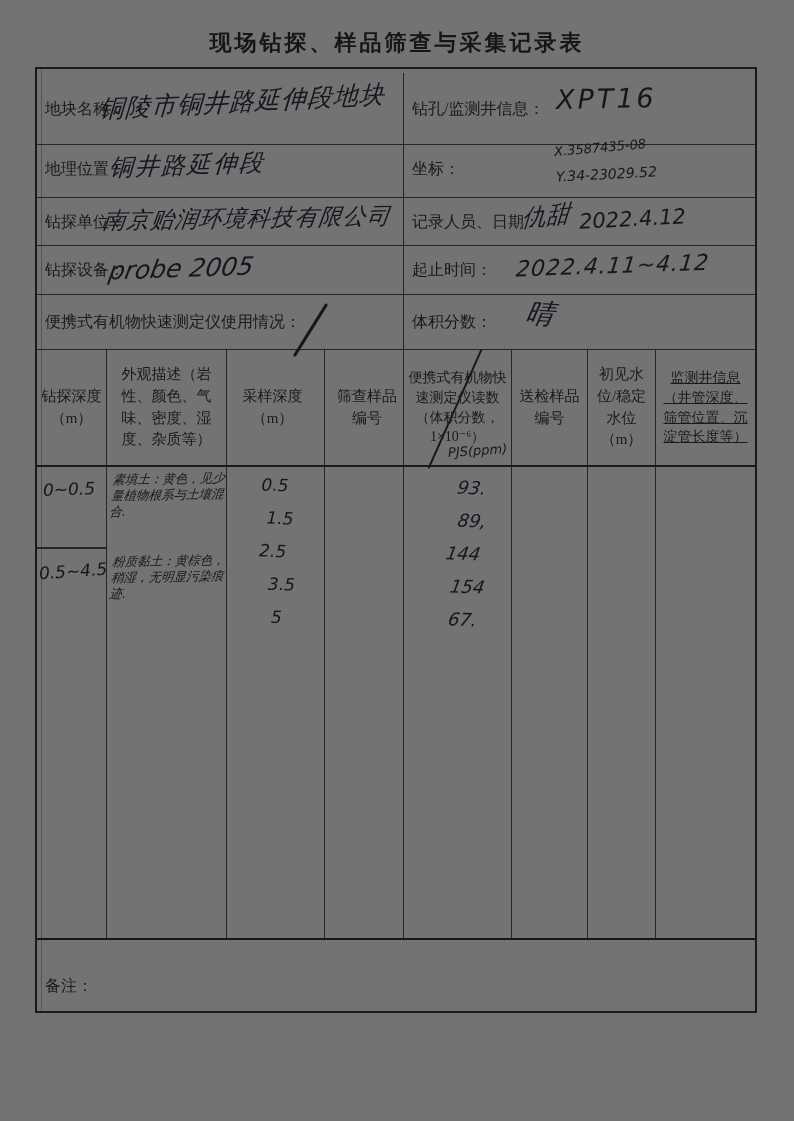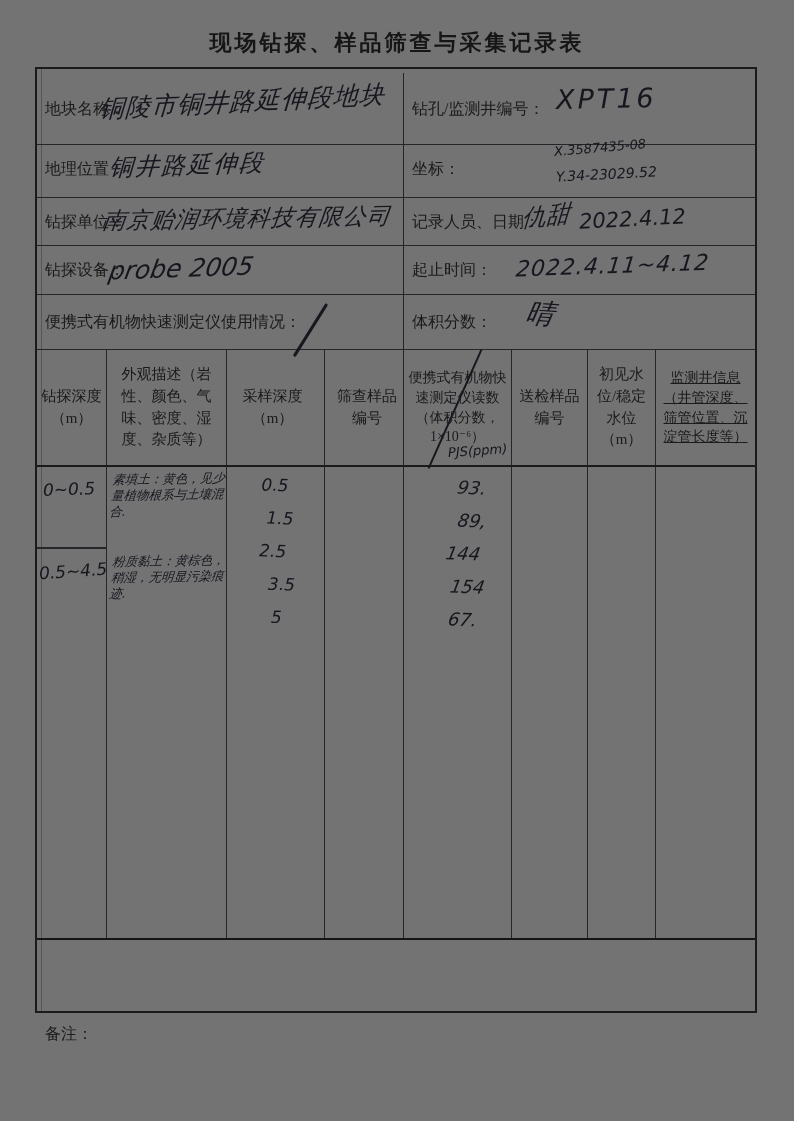--- a/index.html
+++ b/index.html
@@ -67,38 +67,38 @@
   .hw-desc2{left:74px;top:86px;}
   .hw-stack{position:absolute;font-family:"DejaVu Sans",sans-serif;font-style:italic;color:#16161f;}
   .stack-sample{left:222px;top:8px;font-size:17px;transform:rotate(2deg);}
   .stack-pid{left:408px;top:10px;font-size:18px;transform:rotate(2deg) skewX(-8deg);}
   .hw-stack span{display:block;height:33px;}
   .hw-stack span:nth-child(2){margin-left:6px;}
   .hw-stack span:nth-child(4){margin-left:10px;}
   .hw-stack span:nth-child(5){margin-left:14px;}
   
   .remark{position:absolute;top:869px;left:0;width:718px;height:73px;border-top:2.5px solid #151515;box-sizing:border-box;}
-  .remark-label{position:absolute;left:8px;top:36px;font-size:16px;margin-top:48px;}
+  .remark-label{position:absolute;left:8px;top:36px;font-size:16px;}
 </style>
 </head>
 <body>
 
 <div class="page">
 
   <h1 class="title">现场钻探、样品筛查与采集记录表</h1>
 
   <div class="table">
 
     <div class="irow r-a">
       <div class="cell-l">
         <span class="plabel">地块名称：</span>
         <span class="hw hw-site">铜陵市铜井路延伸段地块</span>
       </div>
       <div class="cell-r">
-        <span class="plabel">钻孔/监测井编号：</span>
+        <span class="plabel">钻孔/监测井信息：</span>
         <span class="hw hw-borehole">XPT16</span>
       </div>
     </div>
 
     <div class="irow r-b">
       <div class="cell-l">
         <span class="plabel">地理位置：</span>
         <span class="hw hw-location">铜井路延伸段</span>
       </div>
       <div class="cell-r">

